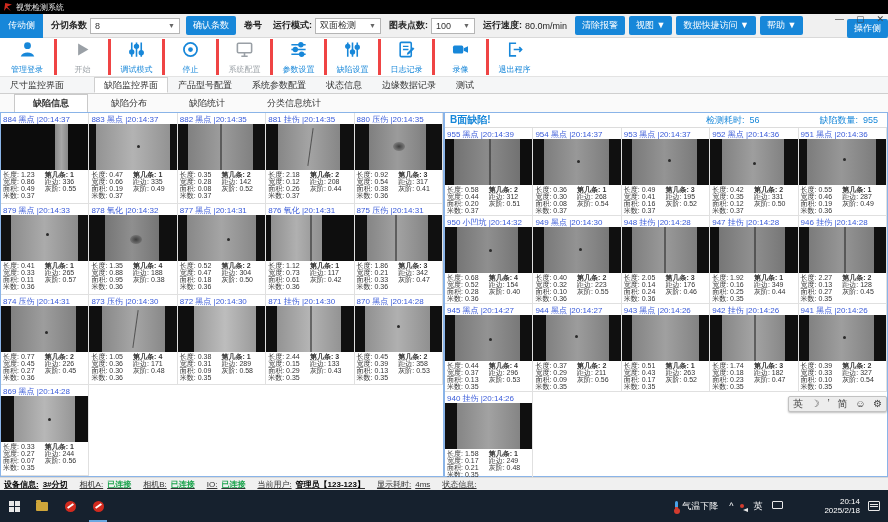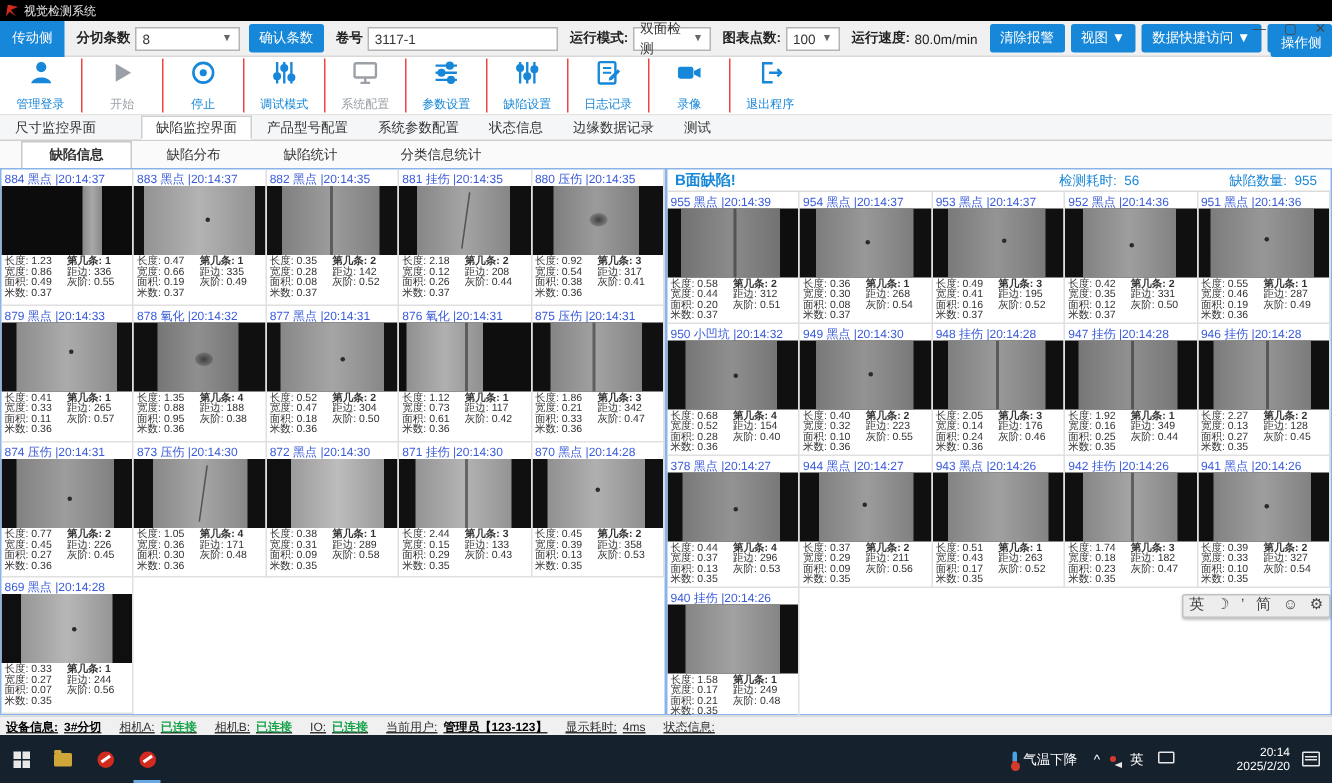--- a/index.html
+++ b/index.html
@@ -22,21 +22,21 @@
   .combo, .tb-input { background:#fff; border:1px solid #b5b5b5; height:16px;
     font-size:9px; display:flex; align-items:center; padding:0 4px; color:#333; }
   .combo { justify-content:space-between; }
   .combo .arrow { color:#666; font-size:7px; margin-left:4px; }
   .drive-btn { margin-left:0; border-radius:0; height:24px; padding:0 8px; }
   .op-btn { position:absolute; right:0; top:5px; height:19px; }
   .ribbon { position:absolute; left:0; top:38px; width:888px; height:39px;
     background:#fff; border-bottom:1px solid #e3e3e3; display:flex; align-items:center; }
   .ribbon-item { width:54px; height:36px; display:flex; flex-direction:column;
     align-items:center; justify-content:center; gap:1px; cursor:pointer; }
-  .ribbon-item + .ribbon-item { border-left:1px solid #ef4444; }
+  .ribbon-item + .ribbon-item { border-left:3px solid #ef4444; }
   .ribbon-item svg { width:19px; height:19px; }
   .ribbon-item .rlabel { font-size:8px; color:#1787d9; white-space:nowrap; }
   .ribbon-item.disabled .rlabel { color:#9aa0a6; }
   .maintabs { position:absolute; left:0; top:77px; width:888px; height:17px;
     background:#f5f6f7; border-bottom:1px solid #cfcfcf; display:flex; align-items:flex-end; }
   .maintab { font-size:9px; color:#333; padding:2px 9px 2px 9px; height:16px;
     display:flex; align-items:center; cursor:pointer; border:1px solid transparent; }
   .maintab.active { background:#fff; border:1px solid #cfcfcf; border-bottom:1px solid #fff;margin-left:20px; }
   .subtabs { position:absolute; left:0; top:94px; width:888px; height:18px;
     background:#fafafa; display:flex; align-items:center; padding-left:14px; gap:4px; }
@@ -125,21 +125,20 @@
 
 <div class="toolbar">
   <button class="btn-blue drive-btn">传动侧</button>
   <span class="tb-label bold">分切条数</span>
   <div class="combo" style="width:90px">
     <span>8</span>
       <span class="arrow">▼</span>
   </div>
   <button class="btn-blue" style="margin-left:6px">确认条数</button>
   <span class="tb-label bold">卷号</span>
-  <input class="tb-input" style="width: 140px;" value="3117-1">
   <span class="tb-label bold">运行模式:</span>
   <div class="combo" style="width:66px">
     <span>双面检测</span>
       <span class="arrow">▼</span>
   </div>
   <span class="tb-label bold">图表点数:</span>
   <div class="combo" style="width:44px">
     <span>100</span>
       <span class="arrow">▼</span>
   </div>
@@ -165,34 +164,34 @@
         </svg></span>
       <span class="rlabel">管理登录</span>
     </div>
     <div class="ribbon-item disabled">
       <span><svg viewBox="0 0 24 24">
           <path d="M6.5 4.5 L19.5 12 L6.5 19.5 z" fill="#9aa0a6"></path>
         </svg></span>
       <span class="rlabel">开始</span>
     </div>
     <div class="ribbon-item">
-      <span><svg viewBox="0 0 24 24">
-          <circle cx="12" cy="12" r="8.3" fill="none" stroke="#1787d9" stroke-width="2.2"></circle>
-          <circle cx="12" cy="12" r="3" fill="#1787d9"></circle>
-        </svg></span>
-      <span class="rlabel">停止</span>
-    </div>
-    <div class="ribbon-item">
       <span><svg viewBox="0 0 24 24" stroke="#1787d9" stroke-width="2">
           <path d="M6 3v18M12 3v18M18 3v18"></path>
           <circle cx="6" cy="15" r="2.4" fill="#1787d9"></circle>
           <circle cx="12" cy="8" r="2.4" fill="#1787d9"></circle>
           <circle cx="18" cy="16" r="2.4" fill="#1787d9"></circle>
         </svg></span>
       <span class="rlabel">调试模式</span>
+    </div>
+    <div class="ribbon-item">
+      <span><svg viewBox="0 0 24 24">
+          <circle cx="12" cy="12" r="8.3" fill="none" stroke="#1787d9" stroke-width="2.2"></circle>
+          <circle cx="12" cy="12" r="3" fill="#1787d9"></circle>
+        </svg></span>
+      <span class="rlabel">停止</span>
     </div>
     <div class="ribbon-item disabled">
       <span><svg viewBox="0 0 24 24" stroke="#9aa0a6" stroke-width="2" fill="none">
           <rect x="3" y="4" width="18" height="12" rx="1.5"></rect>
           <path d="M12 16v4M8 20.5h8"></path>
         </svg></span>
       <span class="rlabel">系统配置</span>
     </div>
     <div class="ribbon-item">
       <span><svg viewBox="0 0 24 24" stroke="#1787d9" stroke-width="2">
@@ -779,21 +778,21 @@
            <div><span>米数:</span> 0.35</div>
          </div>
          <div class="dcol">
            <div class="dfirst"><span>第几条:</span> 2</div>
            <div><span>距边:</span> 128</div>
            <div><span>灰阶:</span> 0.45</div>
          </div>
        </div>
         </div>
         <div class="cell">
-          <div class="cell-head">378 黑点 |20:14:27</div>
+          <div class="cell-head">945 黑点 |20:14:27</div>
        <div class="cell-img" style="background:#101010">
          <div class="band" style="left:12%;width:74%;background:linear-gradient(90deg,#939393cc,#939393,#939393cc)"></div>
          <div class="mark speck" style="left:50%;top:50%;"></div>
        </div>
        <div class="cell-details">
          <div class="dcol">
            <div><span>长度:</span> 0.44</div>
            <div><span>宽度:</span> 0.37</div>
            <div><span>面积:</span> 0.13</div>
            <div><span>米数:</span> 0.35</div>
@@ -957,16 +956,16 @@
     <span>气温下降</span>
   </div>
   <div class="tray">
     <span class="titem">^</span>
     <span class="titem"><span class="vol"></span></span>
     <span class="titem">英</span>
     <span class="titem"><span class="kbd" style="display:inline-block"></span></span>
   </div>
   <div class="clock">
     <div>20:14</div>
-    <div>2025/2/20</div>
+    <div>2025/2/18</div>
   </div>
   <div class="action-center"></div>
 </div>
 
 </body></html>

